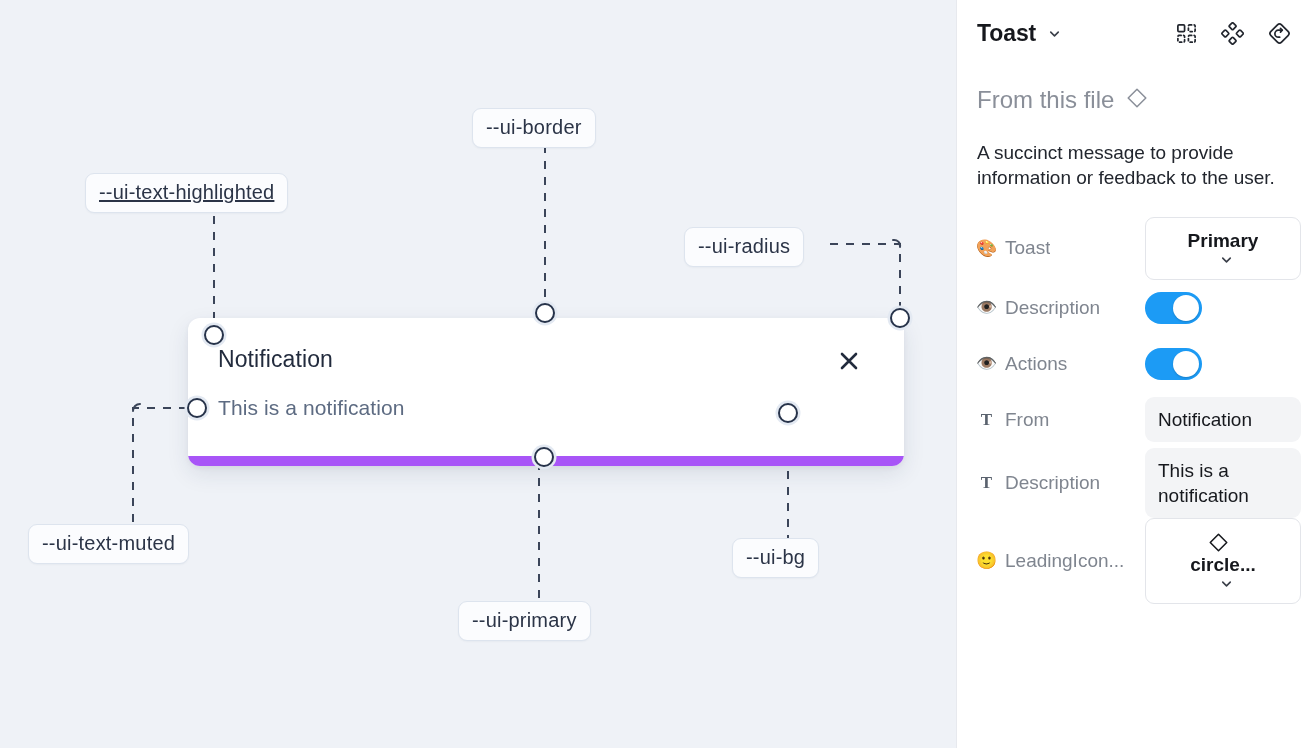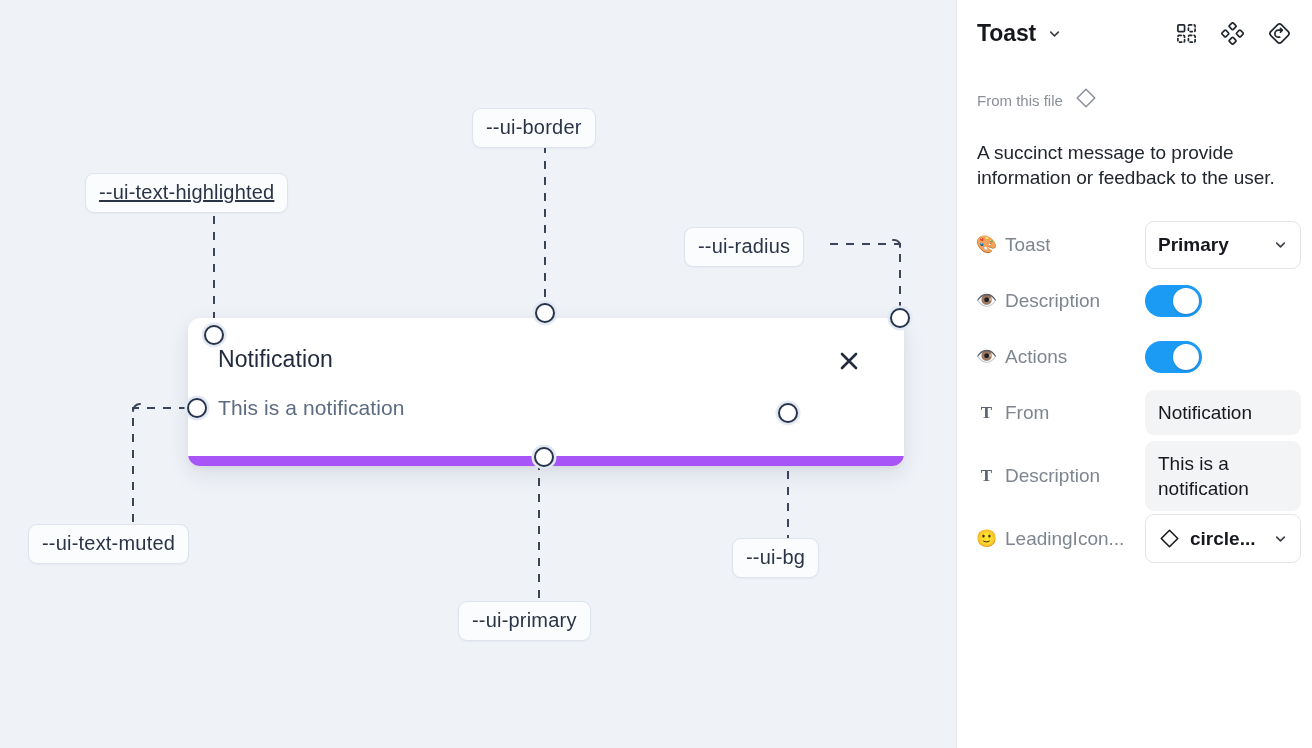--- a/index.html
+++ b/index.html
@@ -99,21 +99,21 @@
     letter-spacing: -.1px;
   }
   .title-caret { margin-left: 11px; color: #3a3f49; display:flex; align-items:center; cursor:pointer; }
   .header-icons { margin-left: auto; display: flex; align-items: center; gap: 23px; }
   .hicon { color: #22262e; display: flex; align-items: center; cursor: pointer; }
 
   .from-file {
     display: flex; align-items: center; gap: 11px;
     margin-top: 20px;
   }
-  .from-file-label { font-size: 15px; color: #8a8f99; text-align: center; }
+  .from-file-label { font-size: 24px; color: #8a8f99; text-align: center; }
 
   .panel-desc {
     margin-top: 26px;
     font-size: 19px; line-height: 1.33; color: #22262e;
   }
 
   .props { margin-top: 26px; }
   .prop-row {
     display: flex; align-items: center;
     min-height: 56px;
@@ -133,20 +133,21 @@
   .select {
     position: relative;
     width: 156px; min-height: 43px;
     background: #ffffff;
     border: 1px solid #e3e5ea;
     border-radius: 9px;
     display: flex; align-items: center;
     padding: 12px 12px;
     font-size: 19px; font-weight: 700; color: #16181d;
     cursor: pointer;
+    flex-direction: column;
   }
   .select .sel-val { flex: 1; overflow: hidden; text-overflow: ellipsis; white-space: nowrap; }
   .select .sel-caret { margin-left: 6px; color: #3a3f49; display:flex; }
   .select .sel-diamond { margin-right: 9px; display: flex; }
 
   .textfield {
     width: 156px; min-height: 43px;
     background: #f3f4f6;
     border: 1px solid transparent;
     border-radius: 9px;

